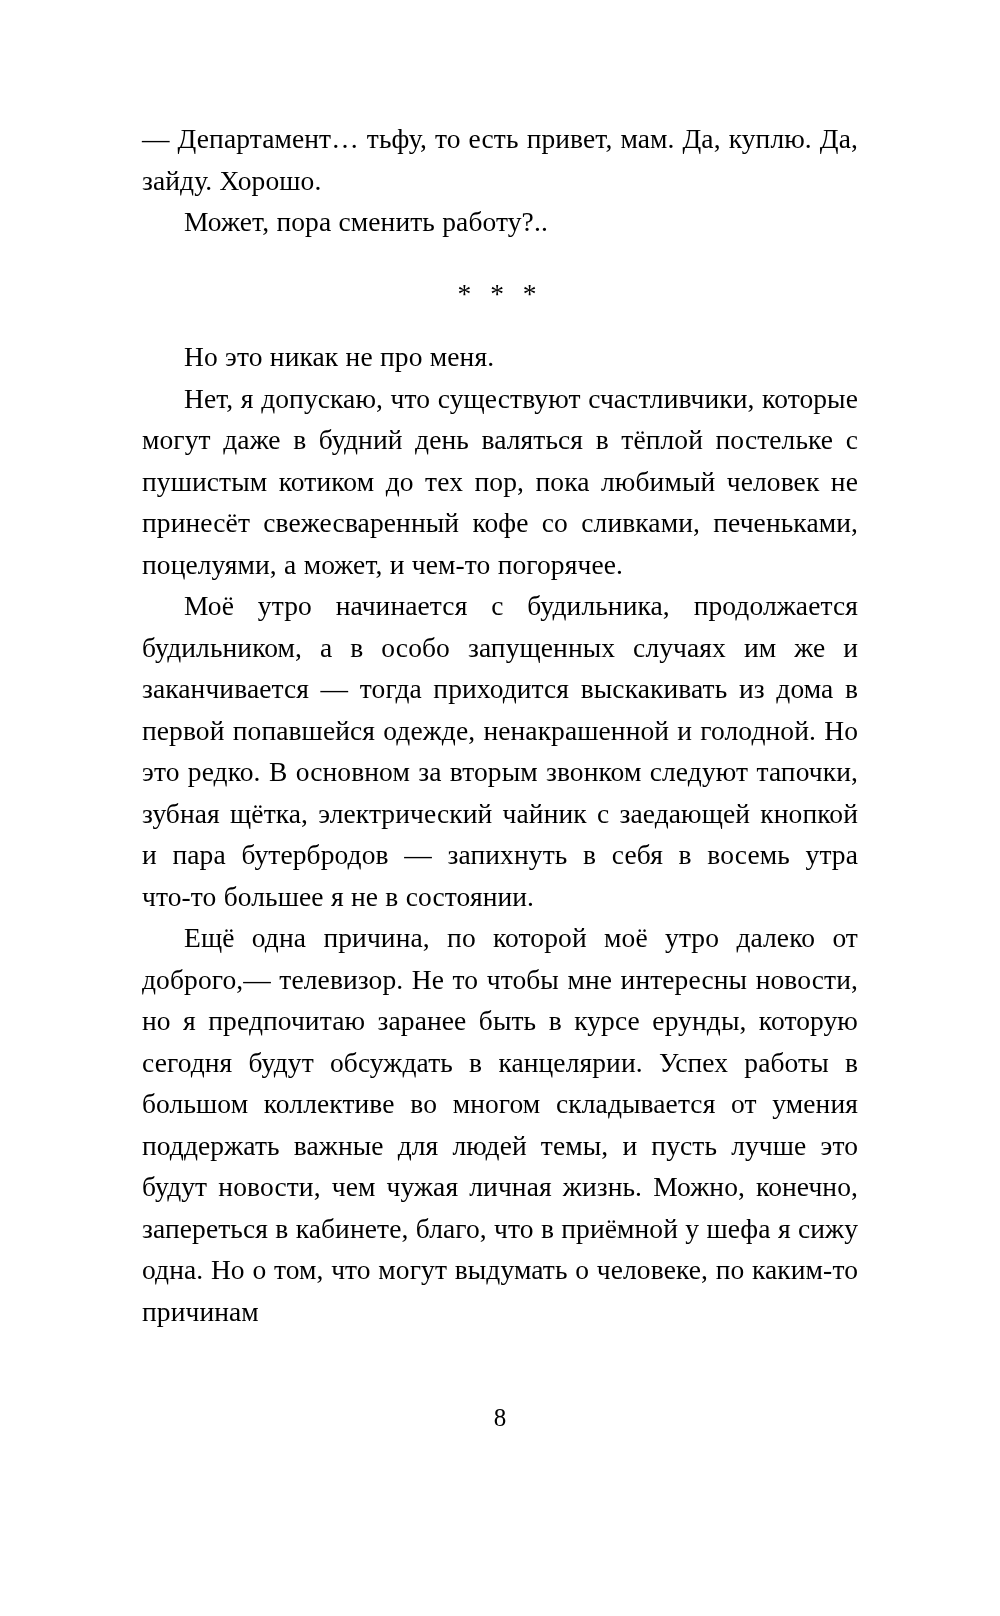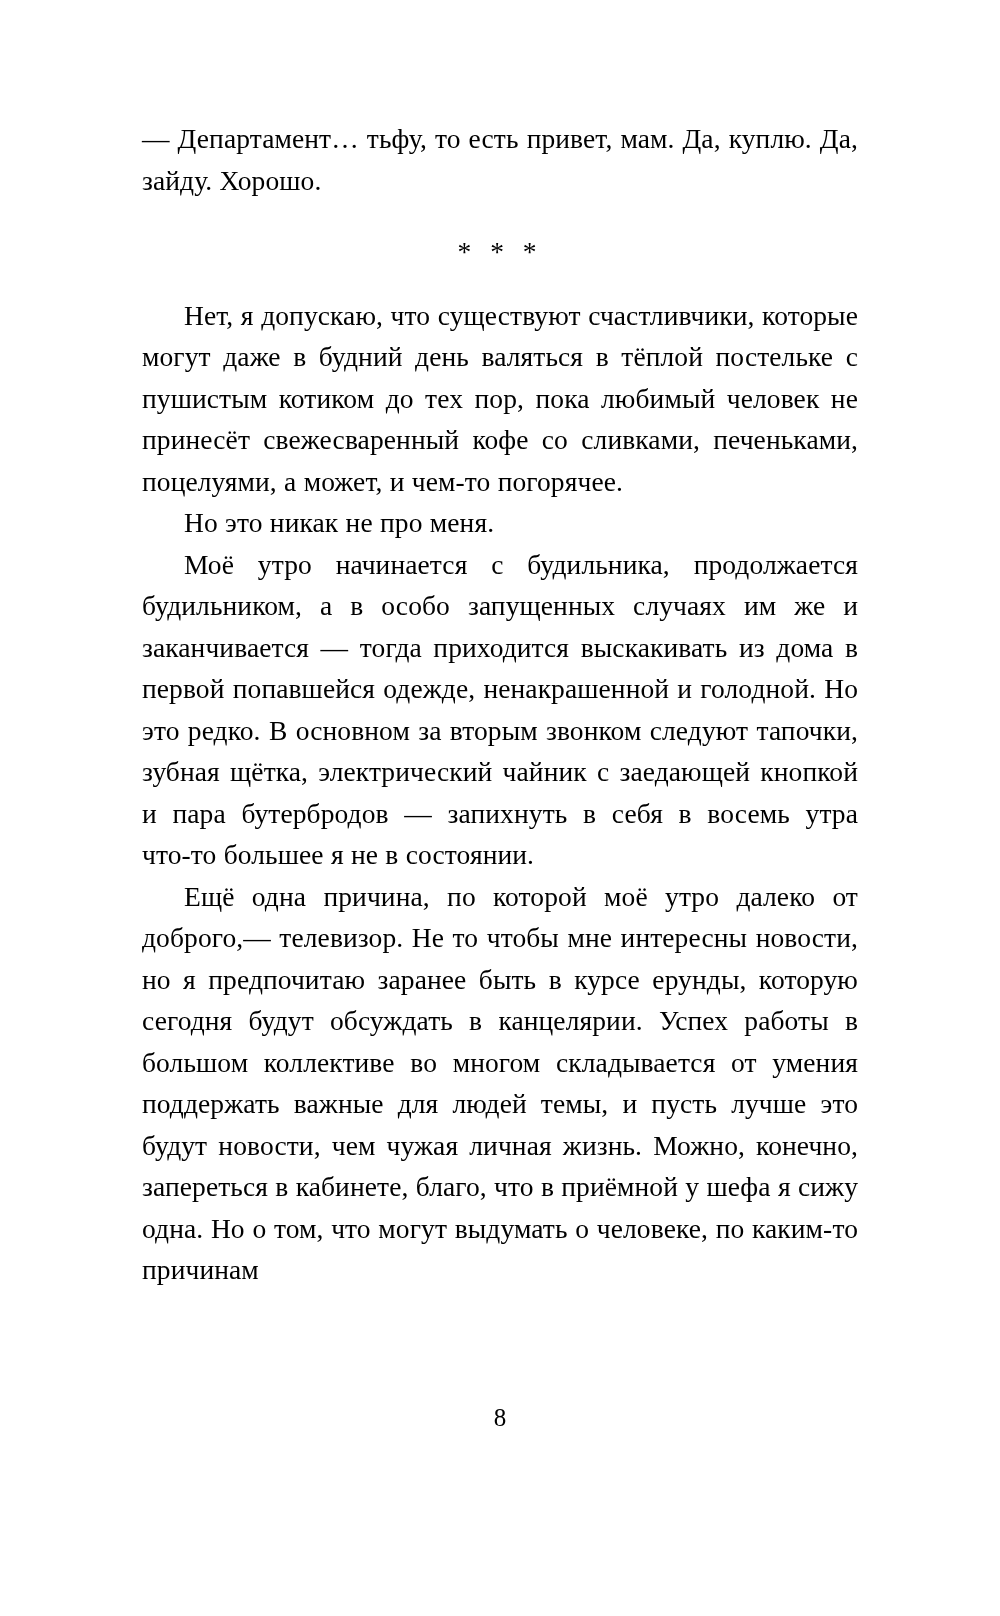--- a/index.html
+++ b/index.html
@@ -61,25 +61,26 @@
   }
 </style>
 </head>
 <body>
 
 <div class="page">
 
   <div class="text-column">
 
     <p class="para no-indent">— Департамент… тьфу, то есть привет, мам. Да, куплю. Да, зайду. Хорошо.</p>
+    <p class="para">Может, пора сменить работу?..</p>
 
     <p class="scene-break">* * *</p>
 
+    <p class="para">Но это никак не про меня.</p>
     <p class="para">Нет, я допускаю, что существуют счастливчики, которые могут даже в будний день валяться в тёплой постельке с пушистым котиком до тех пор, пока любимый человек не принесёт свежесваренный кофе со сливками, печеньками, поцелуями, а может, и чем‑то погорячее.</p>
-    <p class="para">Но это никак не про меня.</p>
     <p class="para">Моё утро начинается с будильника, продолжается будильником, а в особо запущенных случаях им же и заканчивается — тогда приходится выскакивать из дома в первой попавшейся одежде, ненакрашенной и голодной. Но это редко. В основном за вторым звонком следуют тапочки, зубная щётка, электрический чайник с заедающей кнопкой и пара бутербродов — запихнуть в себя в восемь утра что‑то большее я не в состоянии.</p>
     <p class="para">Ещё одна причина, по которой моё утро далеко от доброго,— телевизор. Не то чтобы мне интересны новости, но я предпочитаю заранее быть в курсе ерунды, которую сегодня будут обсуждать в канцелярии. Успех работы в большом коллективе во многом складывается от умения поддержать важные для людей темы, и пусть лучше это будут новости, чем чужая личная жизнь. Можно, конечно, запереться в кабинете, благо, что в приёмной у шефа я сижу одна. Но о том, что могут выдумать о человеке, по каким‑то причинам</p>
 
   </div>
 
   <div class="folio">8</div>
 
 </div>
 
 </body></html>

